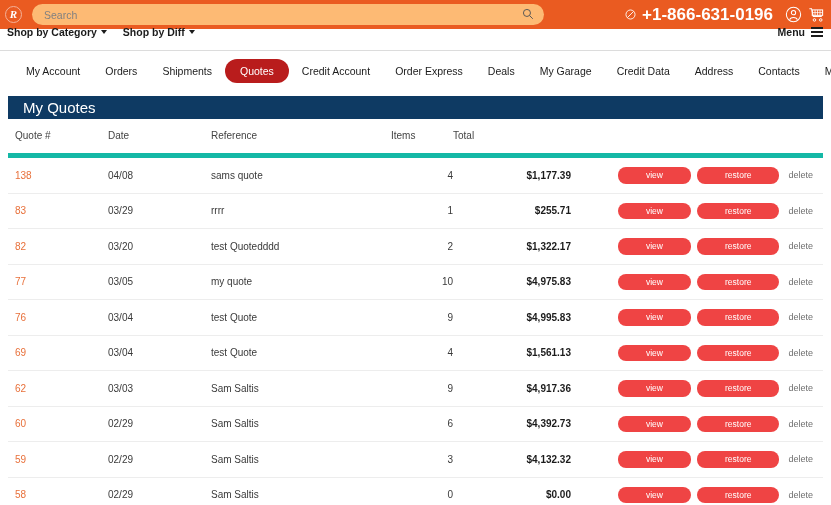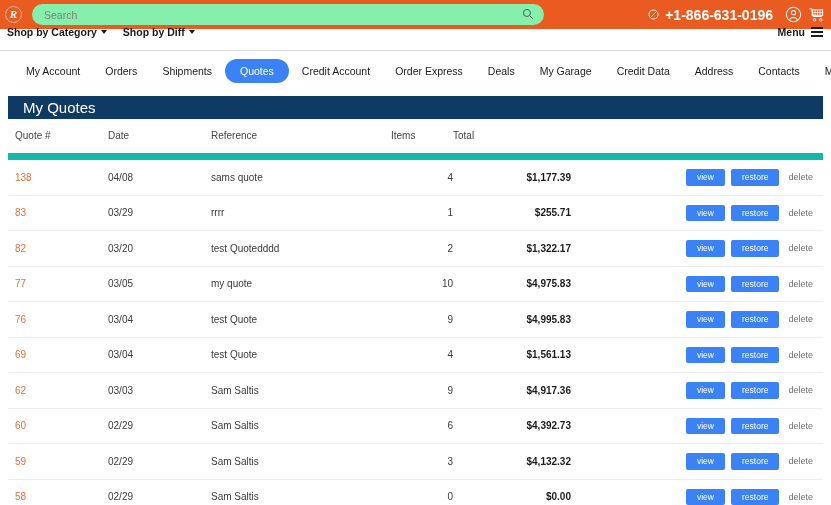--- a/index.html
+++ b/index.html
@@ -46,21 +46,21 @@
     font-weight: bold;
     font-style: italic;
     font-size: 19px;
     letter-spacing: -0.2px;
     font-family: "Liberation Sans", sans-serif;
   }
 
   .searchwrap {
     flex: 1 1 auto;
     height: 21px;
-    background: #86efac;
+    background: #fdba74;
     border-radius: 11px;
     display: flex;
     align-items: center;
     padding: 0 10px 0 12px;
     margin-right: 10px;
     max-width: 512px;
   }
   .searchwrap input {
     flex: 1 1 auto;
     border: none;
@@ -71,21 +71,21 @@
     background: transparent;
   }
   .searchwrap input::placeholder { color: #808080; }
   .search-icon { flex: 0 0 auto; display: block; }
 
   .phone-block {
     display: flex;
     align-items: center;
     gap: 6px;
     color: #ffffff;
-    font-size: 14px;
+    font-size: 17px;
     font-weight: bold;
     white-space: nowrap;
     margin-left: auto;
   }
   .phone-icon { display: block; }
   .hdr-icons { display: flex; align-items: center; gap: 6px; margin-left: 12px; }
   .hdr-icons svg { display: block; }
 
   
   .shopbar {
@@ -125,21 +125,21 @@
   .tab {
     font-size: 10.5px;
     color: #1b1b1b;
     padding: 6px 12px;
     border-radius: 13px;
     white-space: nowrap;
     cursor: pointer;
     line-height: 1;
   }
   .tab.active {
-    background: #3b82f6;
+    background: #b91c1c;
     color: #ffffff;
     font-weight: normal;
     padding: 7px 15px;
   }
 
   
   .content { padding: 5px 8px 0 8px; }
 
   .panel-head {
     background: #0e3a63;
@@ -151,21 +151,21 @@
     font-size: 15px;
   }
 
   table.quotes { width: 100%; border-collapse: collapse; }
   table.quotes thead th {
     font-size: 10px;
     font-weight: normal;
     color: #444444;
     text-align: left;
     padding: 11px 0 12px 0;
-    border-bottom: 7px solid #14b8a6;
+    border-bottom: 5px solid #14b8a6;
   }
   table.quotes tbody td {
     font-size: 10px;
     color: #3a3a3a;
     padding: 9px 0 9px 0;
     border-bottom: 1px solid #ededed;
     vertical-align: middle;
   }
 
   .c-quote  { width: 100px; padding-left: 7px !important; }
@@ -173,26 +173,26 @@
   .c-ref    { width: 180px; }
   .c-items  { width: 62px;  text-align: right; }
   .c-total  { width: 118px; text-align: right; }
   .c-act    { text-align: right; padding-right: 8px !important; }
 
   .quote-link { color: #e8703a; text-decoration: none; cursor: pointer; }
   .total-val  { font-weight: bold; color: #1b1b1b; }
 
   .actions { display: flex; align-items: center; justify-content: flex-end; gap: 6px; }
   .pill {
-    background: #3b82f6;
+    background: #ef4444;
     color: #ffffff;
     font-size: 8.5px;
     border: none;
-    border-radius: 2px;
-    padding: 4px 11px;
+    border-radius: 8px;
+    padding: 4px 28px;
     cursor: pointer;
     line-height: 1;
     font-family: "Liberation Sans", sans-serif;
   }
   .del-link {
     color: #6f6f6f;
     font-size: 9px;
     cursor: pointer;
     text-decoration: none;
     margin-left: 3px;

